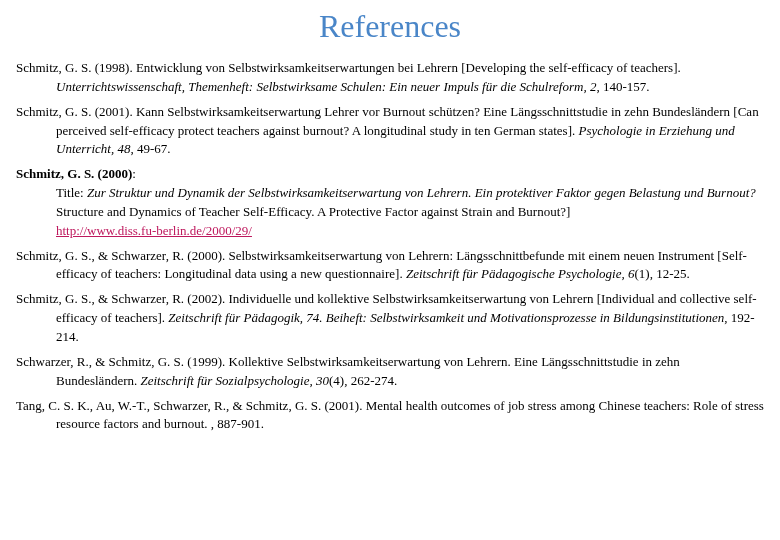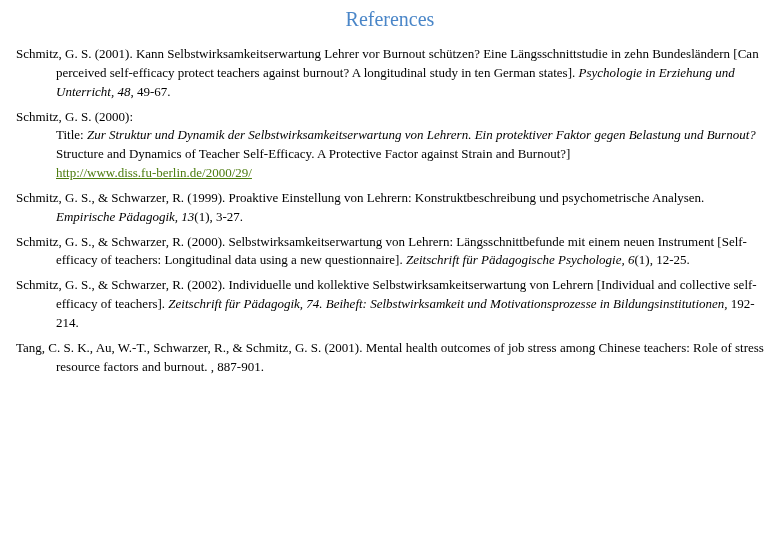--- a/index.html
+++ b/index.html
@@ -12,48 +12,49 @@
       min-height: 540px;
       background: #ffffff;
       font-family: Times New Roman, Times, serif;
       font-size: 13px;
       color: #000000;
       padding: 8px 16px 16px 16px;
     }
     h1 {
       text-align: center;
       color: #4a86c8;
-      font-size: 20px;
+      font-size: 32px;
       font-weight: normal;
       margin-bottom: 14px;
     }
     .refs {
       line-height: 1.45;
     }
     .ref-entry {
       margin-bottom: 6px;
       text-indent: -40px;
       padding-left: 40px;
     }
     .ref-entry.bold-author strong {
-      font-weight: normal;
+      font-weight: bold;
     }
     em {
       font-style: italic;
     }
     .url {
-      color: #4d7c0f;
+      color: #be185d;
       text-decoration: underline;
     }
   </style>
 </head>
 <body>
 
 <h1>References</h1>
 
 <div class="refs">
+<div class="ref-entry">Schmitz, G. S. (1998). Entwicklung von Selbstwirksamkeitserwartungen bei Lehrern [Developing the self-efficacy of teachers]. <em>Unterrichtswissenschaft, Themenheft: Selbstwirksame Schulen: Ein neuer Impuls für die Schulreform, 2</em>, 140-157.</div>
     <div class="ref-entry">Schmitz, G. S. (2001). Kann Selbstwirksamkeitserwartung Lehrer vor Burnout schützen? Eine Längsschnittstudie in zehn Bundesländern [Can perceived self-efficacy protect teachers against burnout? A longitudinal study in ten German states]. <em>Psychologie in Erziehung und Unterricht, 48</em>, 49-67.</div>
     <div class="ref-entry bold-author"><strong>Schmitz, G. S. (2000)</strong>:<br>Title: <em>Zur Struktur und Dynamik der Selbstwirksamkeitserwartung von Lehrern. Ein protektiver Faktor gegen Belastung und Burnout?</em> Structure and Dynamics of Teacher Self-Efficacy. A Protective Factor against Strain and Burnout?]<br><span class="url">http://www.diss.fu-berlin.de/2000/29/</span></div>
-    <div class="ref-entry">Schmitz, G. S., &amp; Schwarzer, R. (1999). Proaktive Einstellung von Lehrern: Konstruktbeschreibung und psychometrische Analysen. <em>Empirische Pädagogik, 13</em>(1), 3-27.</div>
     <div class="ref-entry">Schmitz, G. S., &amp; Schwarzer, R. (2000). Selbstwirksamkeitserwartung von Lehrern: Längsschnittbefunde mit einem neuen Instrument [Self-efficacy of teachers: Longitudinal data using a new questionnaire]. <em>Zeitschrift für Pädagogische Psychologie, 6</em>(1), 12-25.</div>
     <div class="ref-entry">Schmitz, G. S., &amp; Schwarzer, R. (2002). Individuelle und kollektive Selbstwirksamkeitserwartung von Lehrern [Individual and collective self-efficacy of teachers]. <em>Zeitschrift für Pädagogik, 74. Beiheft: Selbstwirksamkeit und Motivationsprozesse in Bildungsinstitutionen</em>, 192-214.</div>
+    <div class="ref-entry">Schwarzer, R., &amp; Schmitz, G. S. (1999). Kollektive Selbstwirksamkeitserwartung von Lehrern. Eine Längsschnittstudie in zehn Bundesländern. <em>Zeitschrift für Sozialpsychologie, 30</em>(4), 262-274.</div>
     <div class="ref-entry">Tang, C. S. K., Au, W.-T., Schwarzer, R., &amp; Schmitz, G. S. (2001). Mental health outcomes of job stress among Chinese teachers: Role of stress resource factors and burnout. , 887-901.</div>
   </div>
 
 </body></html>

